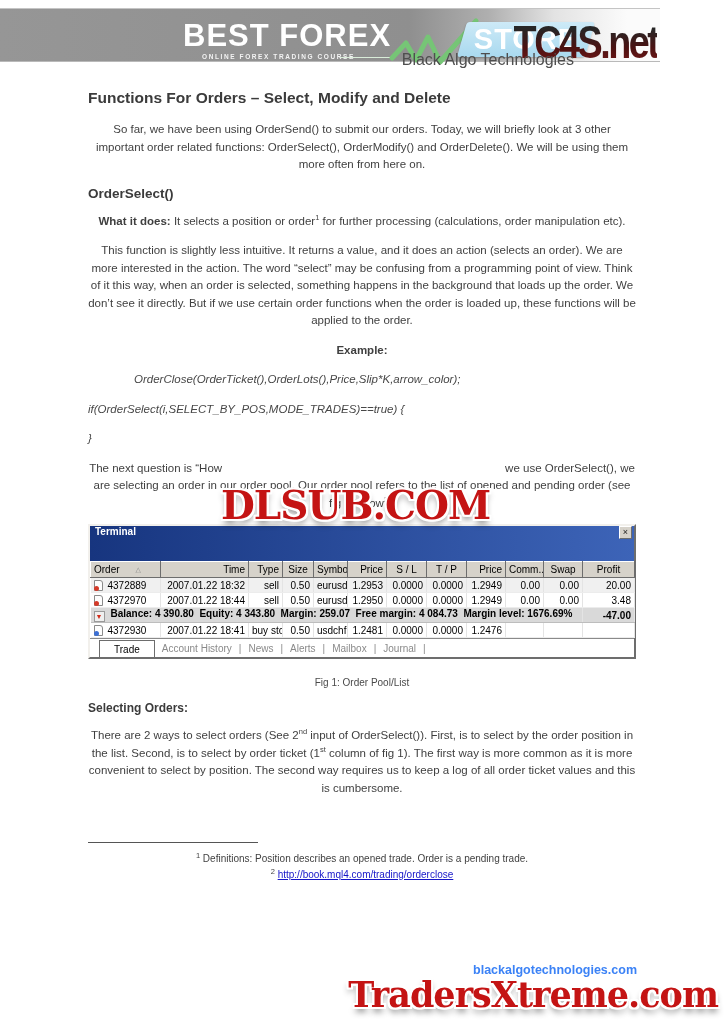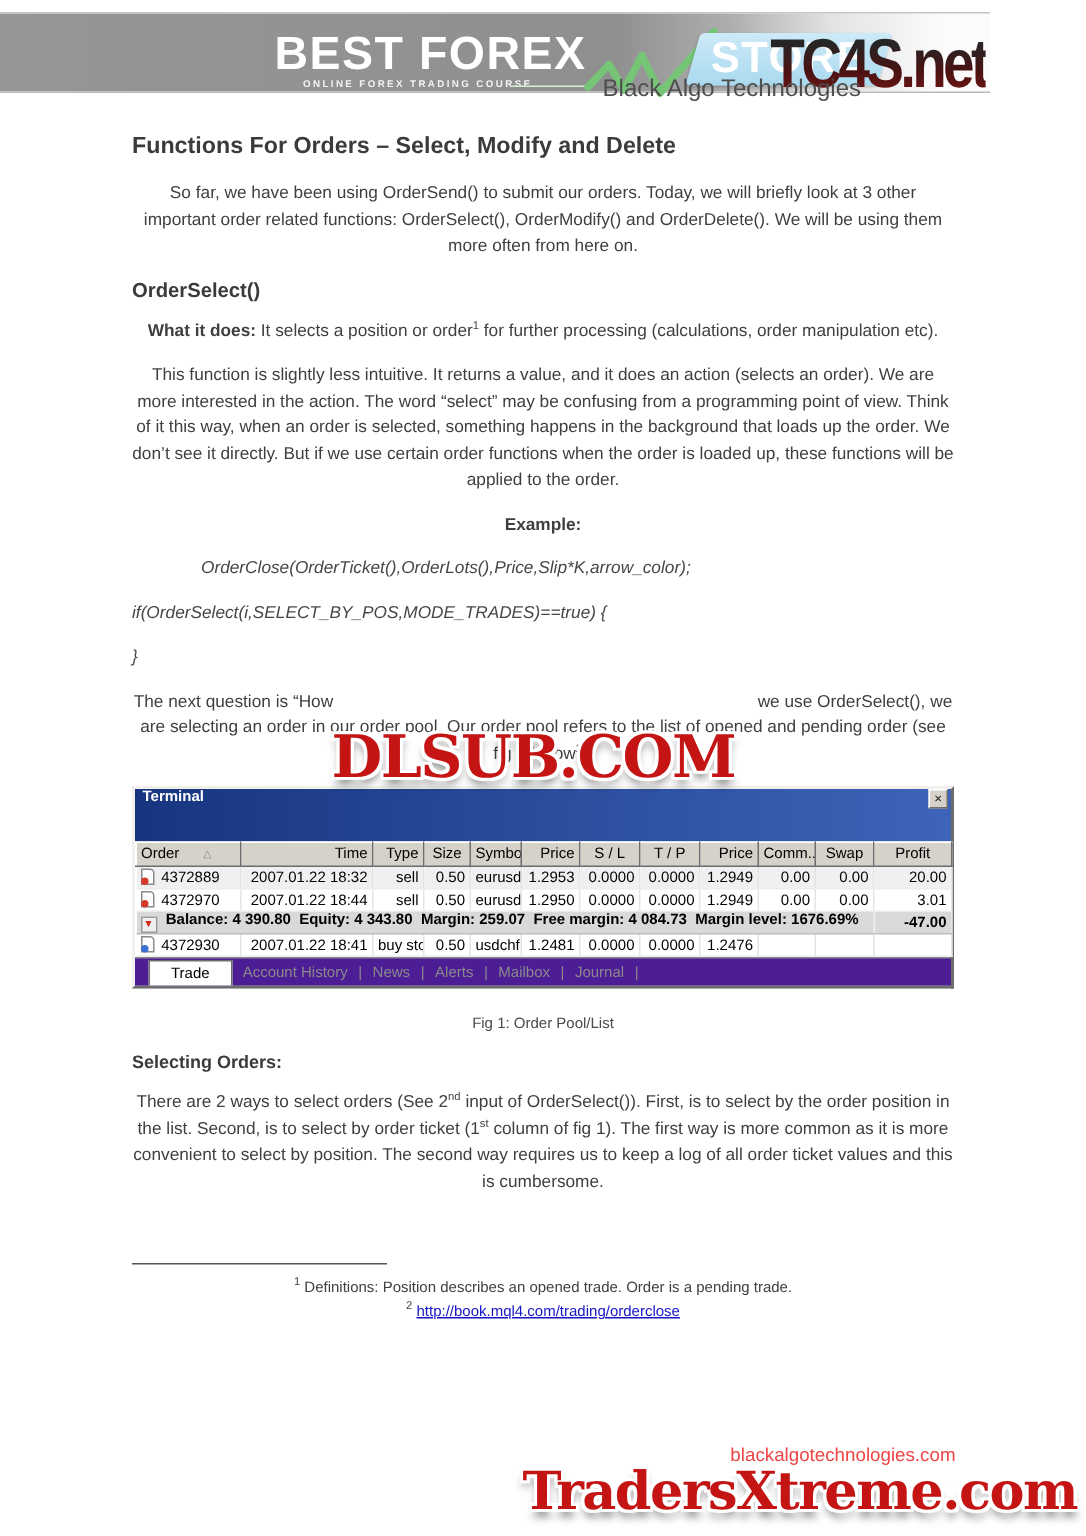--- a/index.html
+++ b/index.html
@@ -67,21 +67,21 @@
     font-weight:bold; color:#c41414; letter-spacing:-1px; white-space:nowrap;
     text-shadow:
       -2px -2px 0 #fff, 2px -2px 0 #fff, -2px 2px 0 #fff, 2px 2px 0 #fff,
       -2px 0 0 #fff, 2px 0 0 #fff, 0 -2px 0 #fff, 0 2px 0 #fff,
       0 5px 6px rgba(0,0,0,0.45);
   }
   .wm-dlsub { left:221px; top:482px; font-size:39px; }
   .wm-traders { right:6px; top:974px; font-size:35px; }
   .footer-site {
     position:absolute; right:87px; top:963px;
-    font-size:12.5px; font-weight:normal; color:#ef4444;
+    font-size:12.5px; font-weight:bold; color:#3b82f6;
   }
   
   .terminal {
     width:548px; margin:10px 0 18px 0;
     background:#d6d2ca;
     border:2px solid; border-color:#f2f0ec #6d6d6d #6d6d6d #f2f0ec;
     font-size:10px; color:#000;
   }
   .term-titlebar {
     height:35px; background:linear-gradient(to right,#17357f,#3d64b8);
@@ -120,21 +120,21 @@
   .dot-blue::after { background:#3b6fd4; }
   .dot-red::after  { background:#d43b2a; }
   .balance-row td { background:#d9d9d9; font-weight:bold; border-bottom:1px solid #bdbdbd; }
   .balance-cell { text-align:left !important; white-space:pre !important; }
   .balance-icon {
     display:inline-block; width:11px; height:11px; background:#efefef;
     border:1px solid #9a9a9a; color:#d22b1a; font-size:7px; line-height:10px;
     text-align:center; vertical-align:-2px; margin-right:6px; font-weight:normal;
   }
   .term-tabs {
-    height:19px; background:#4c1d95; display:flex; align-items:stretch;
+    height:19px; background:#ffffff; display:flex; align-items:stretch;
     border-top:1px solid #8a8a8a; font-size:10px; padding-left:9px;
   }
   .tab-active {
     background:#ffffff; border:1px solid #6d6d6d; border-bottom:none;
     padding:0 14px; line-height:17px; color:#000; margin-top:1px;
   }
   .tab-inactive { color:#8a8a8a; line-height:19px; padding:0 7px; }
   .tab-sep { color:#8a8a8a; line-height:19px; }
   
   .fig-caption { text-align:center; font-size:10px; color:#4a4a4a; margin:0 0 13px 0; }
@@ -237,21 +237,21 @@
           <td>2007.01.22 18:44</td>
           <td>sell</td>
           <td>0.50</td>
           <td>eurusd</td>
           <td>1.2950</td>
           <td>0.0000</td>
           <td>0.0000</td>
           <td>1.2949</td>
           <td>0.00</td>
           <td>0.00</td>
-          <td>3.01</td>
+          <td>3.48</td>
         </tr>
         <tr class="balance-row">
           <td class="balance-cell" colspan="11"><span class="balance-icon">▼</span><span>Balance: 4 390.80  Equity: 4 343.80  Margin: 259.07  Free margin: 4 084.73  Margin level: 1676.69%</span></td>
           <td>-47.00</td>
         </tr>
         <tr>
           <td class="c-order"><span class="doc-icon dot-blue"></span><span>4372930</span></td>
           <td>2007.01.22 18:41</td>
           <td>buy stop</td>
           <td>0.50</td>

